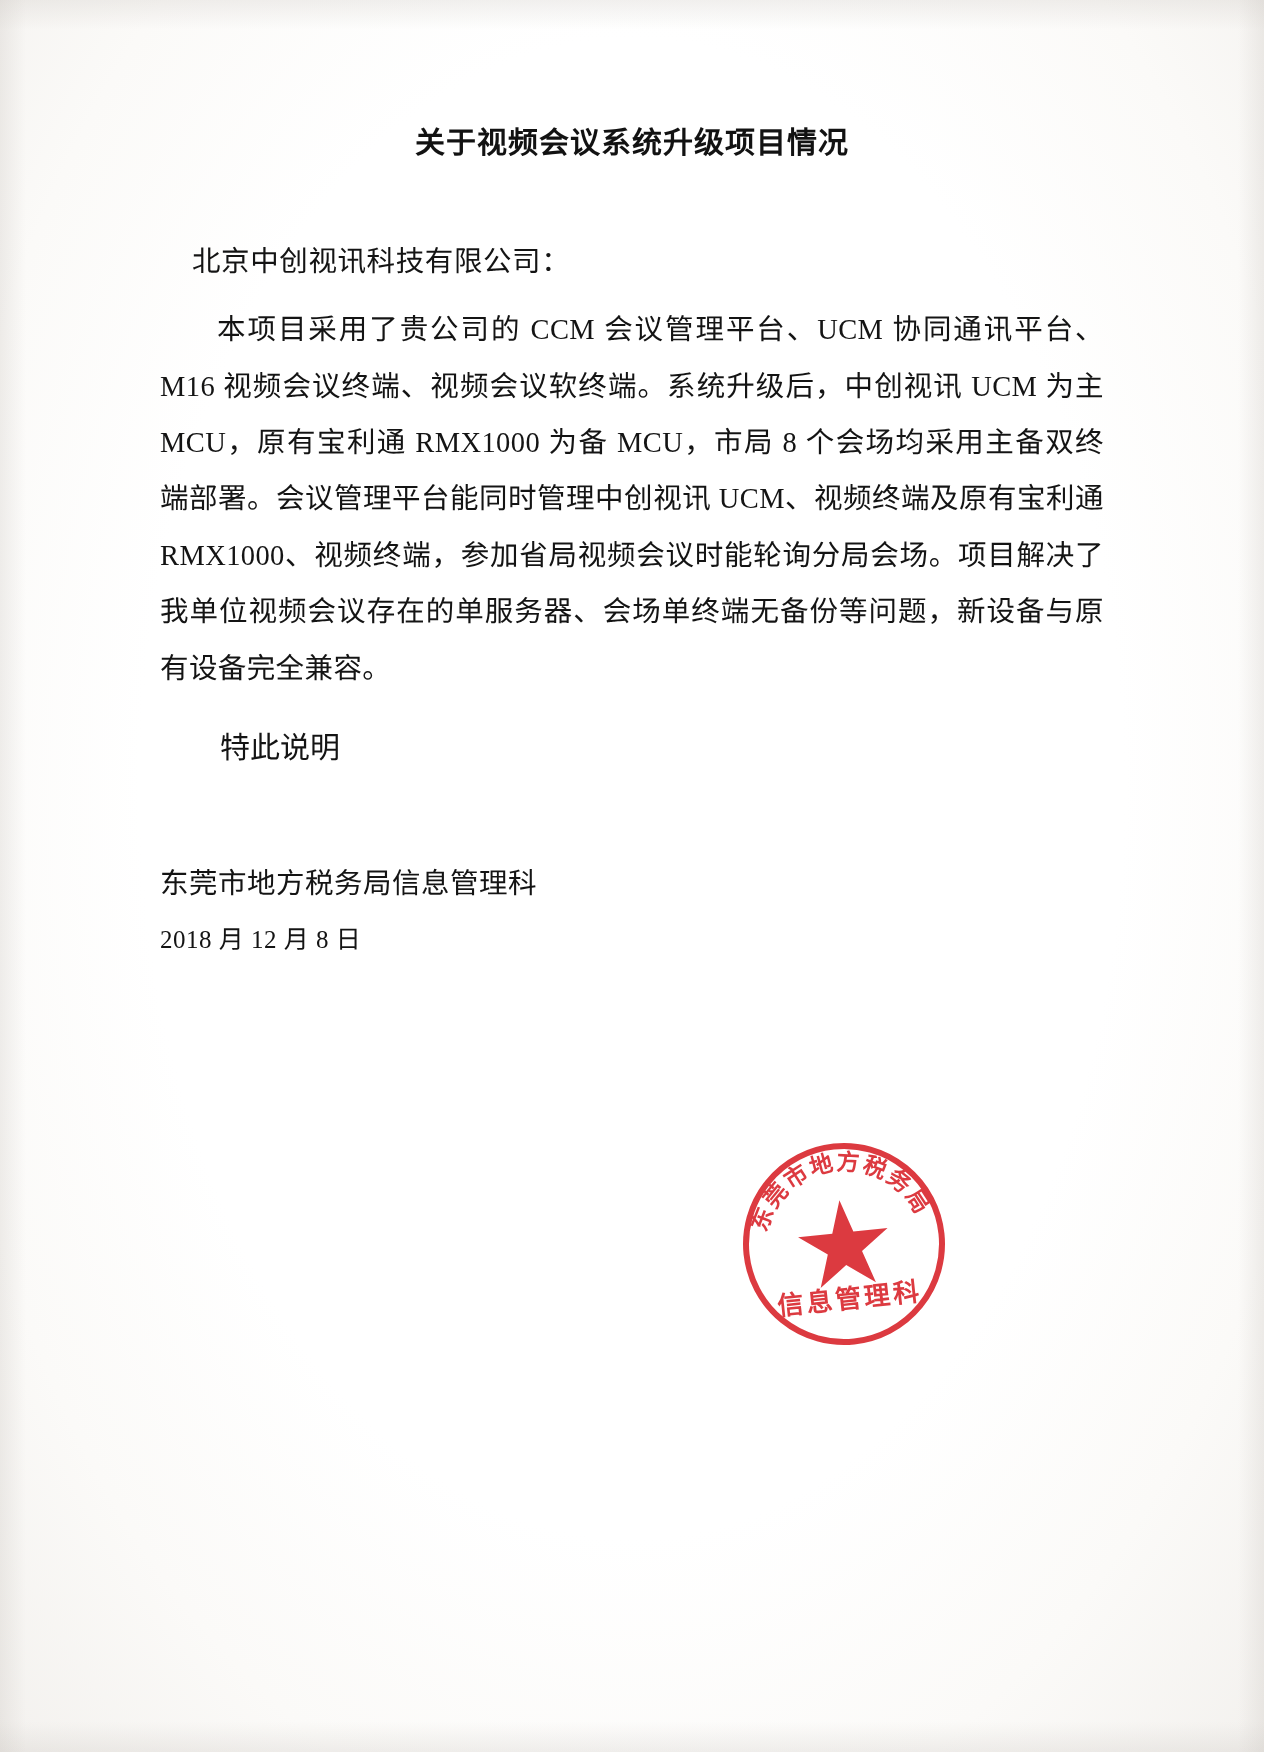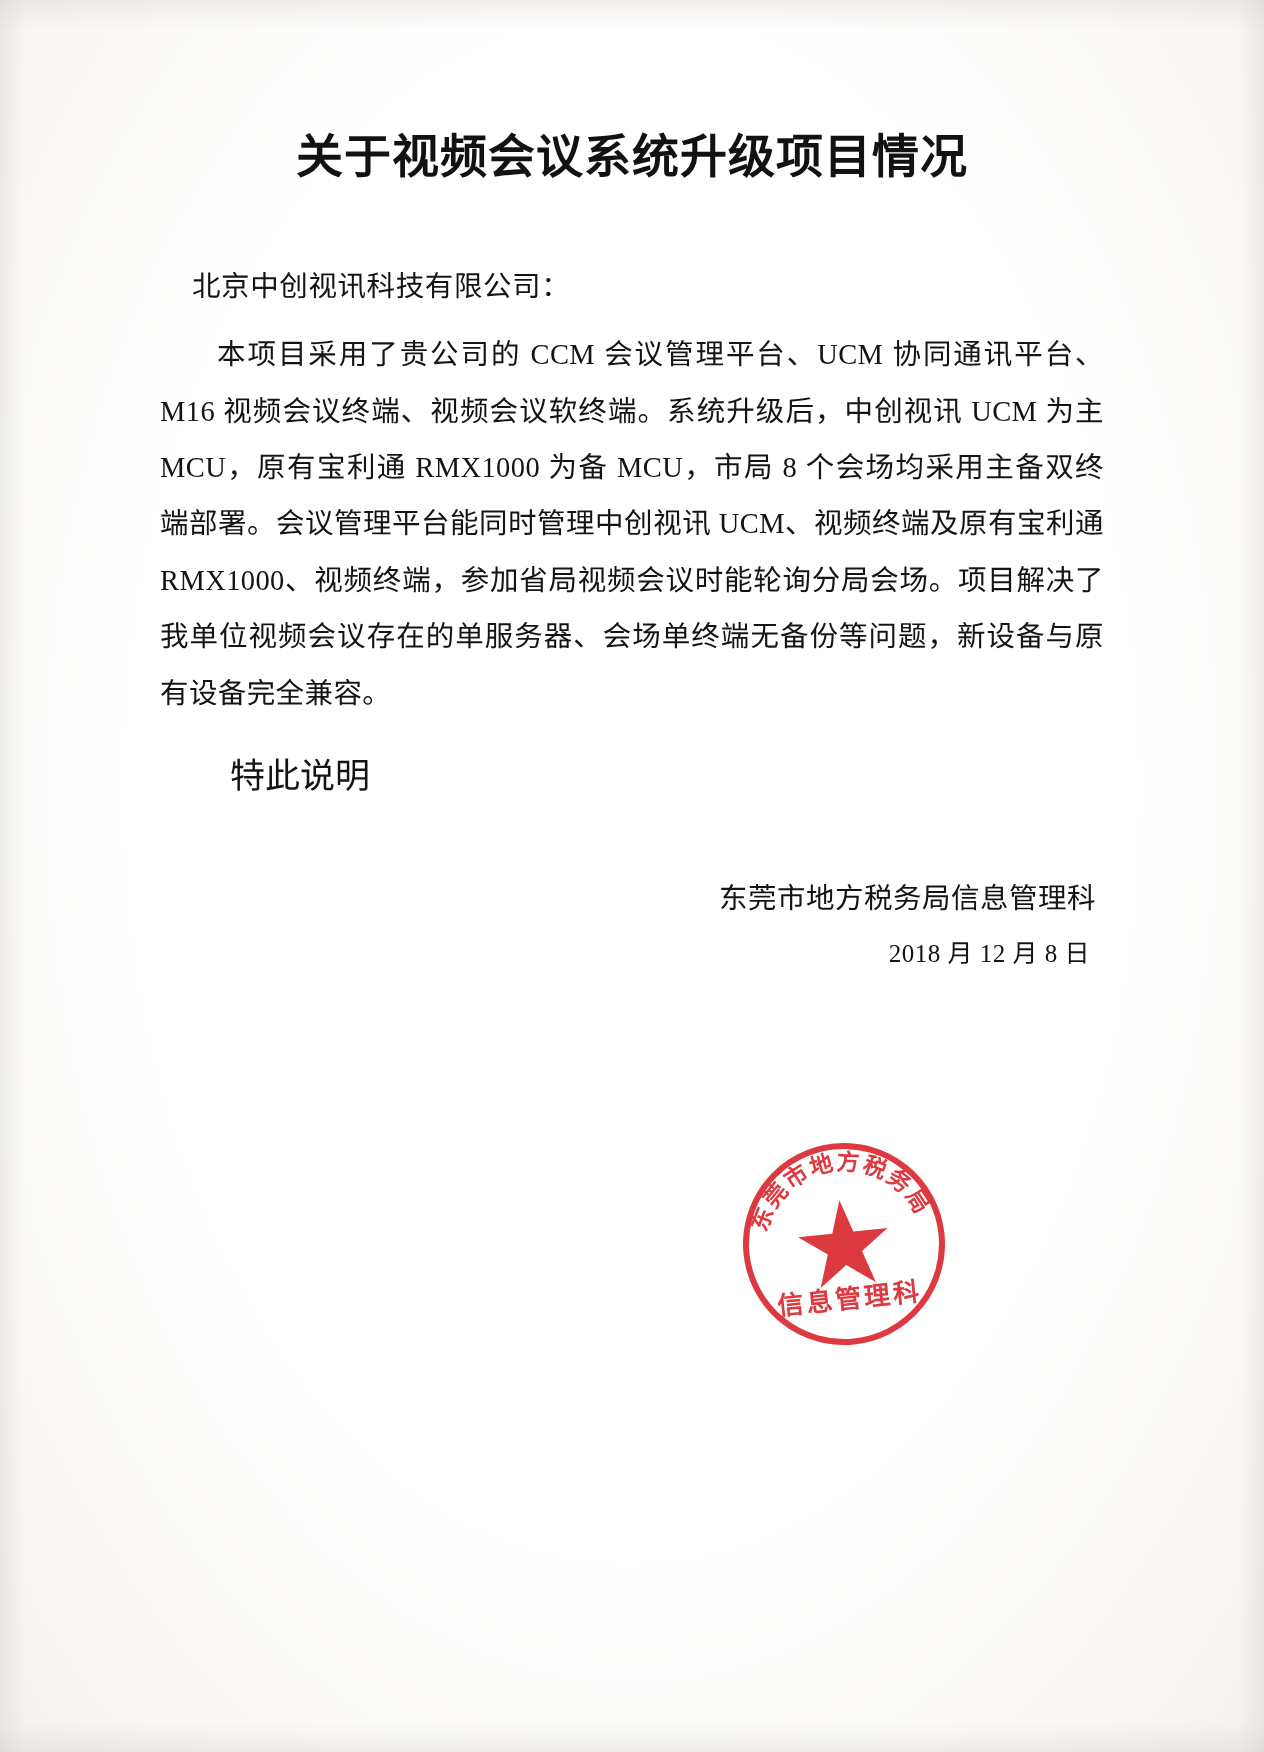--- a/index.html
+++ b/index.html
@@ -41,21 +41,21 @@
     padding: 0 160px;
     z-index: 2;
   }
 
   .doc-title {
     margin: 0;
     padding-top: 118px;
     text-align: center;
     font-family: "DejaVu Sans", "Liberation Sans", sans-serif;
     font-weight: 700;
-    font-size: 47px;
+    font-size: 30px;
     letter-spacing: 1px;
     color: #121212;
   }
 
   .salutation {
     margin-top: 78px;
     font-size: 28.5px;
     line-height: 1.55;
     letter-spacing: 0.6px;
     color: #141414;
@@ -68,29 +68,28 @@
     line-height: 1.98;
     letter-spacing: 0.4px;
     text-indent: 2em;
     text-align: justify;
     text-justify: inter-ideograph;
     color: #141414;
   }
 
   p.closing-note {
     margin: 22px 0 0 0;
-    font-size: 35px;
+    font-size: 30px;
     line-height: 1.9;
     text-indent: 2em;
     color: #141414;
   }
 
   .signature-block {
-    margin-top: 64px;
-    text-align: right;
+    margin-top: 84px;
     padding-right: 8px;
   }
   .sign-org {
     font-size: 28.5px;
     line-height: 1.7;
     letter-spacing: 0.5px;
     color: #141414;
   }
   .sign-date {
     font-size: 25px;

